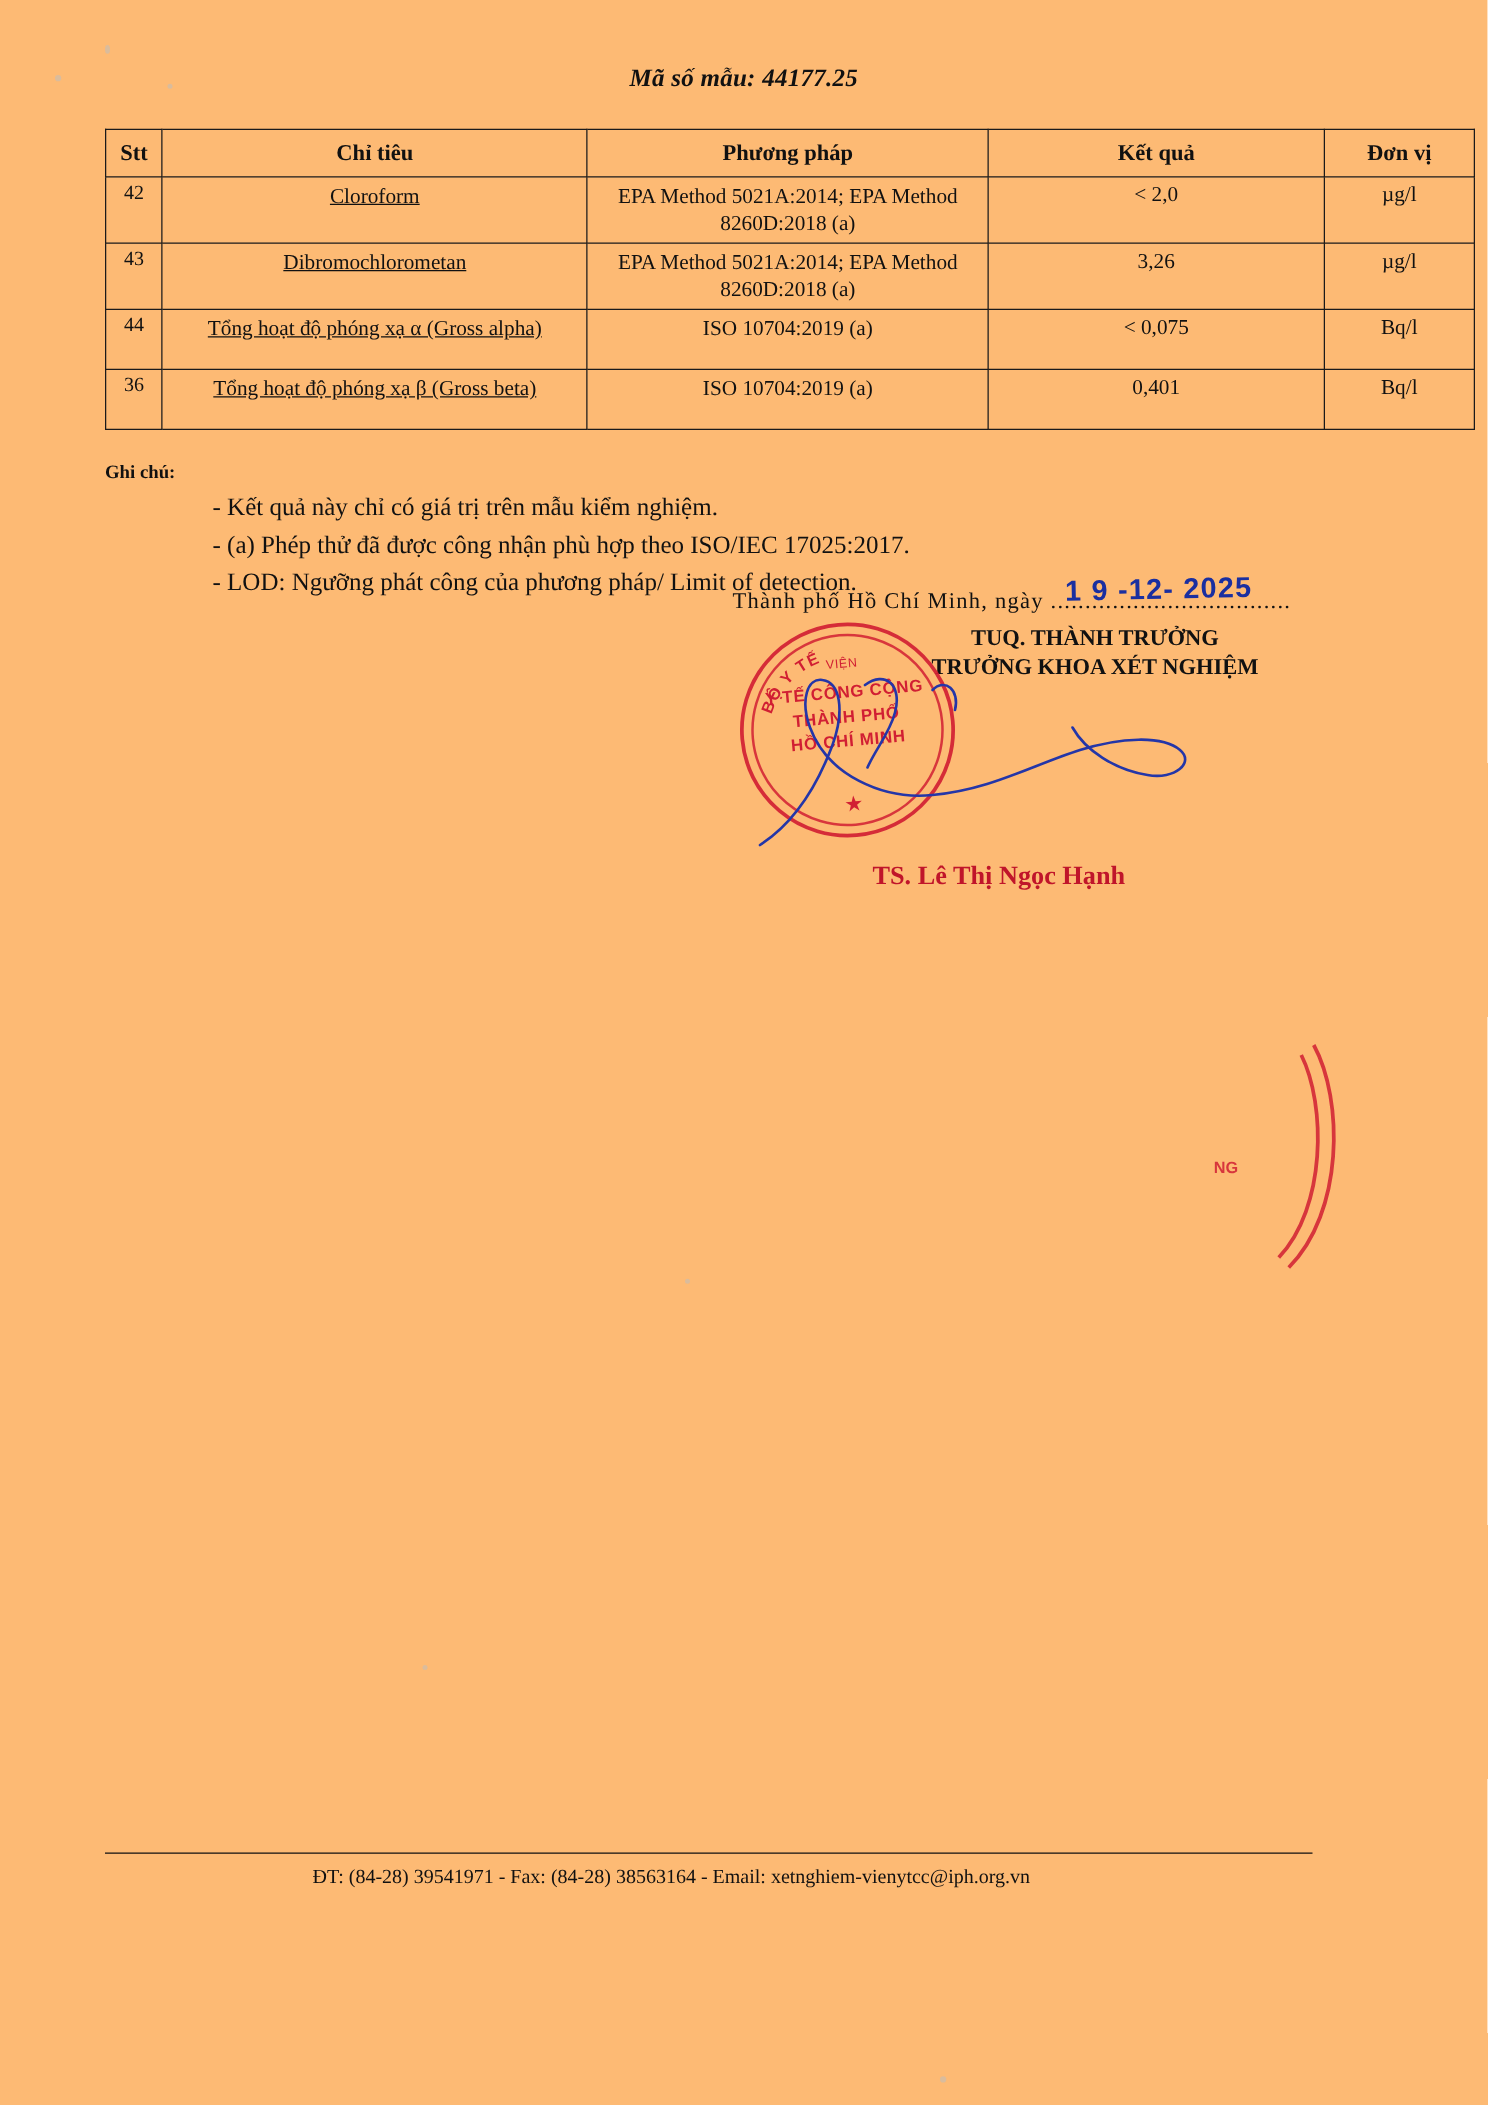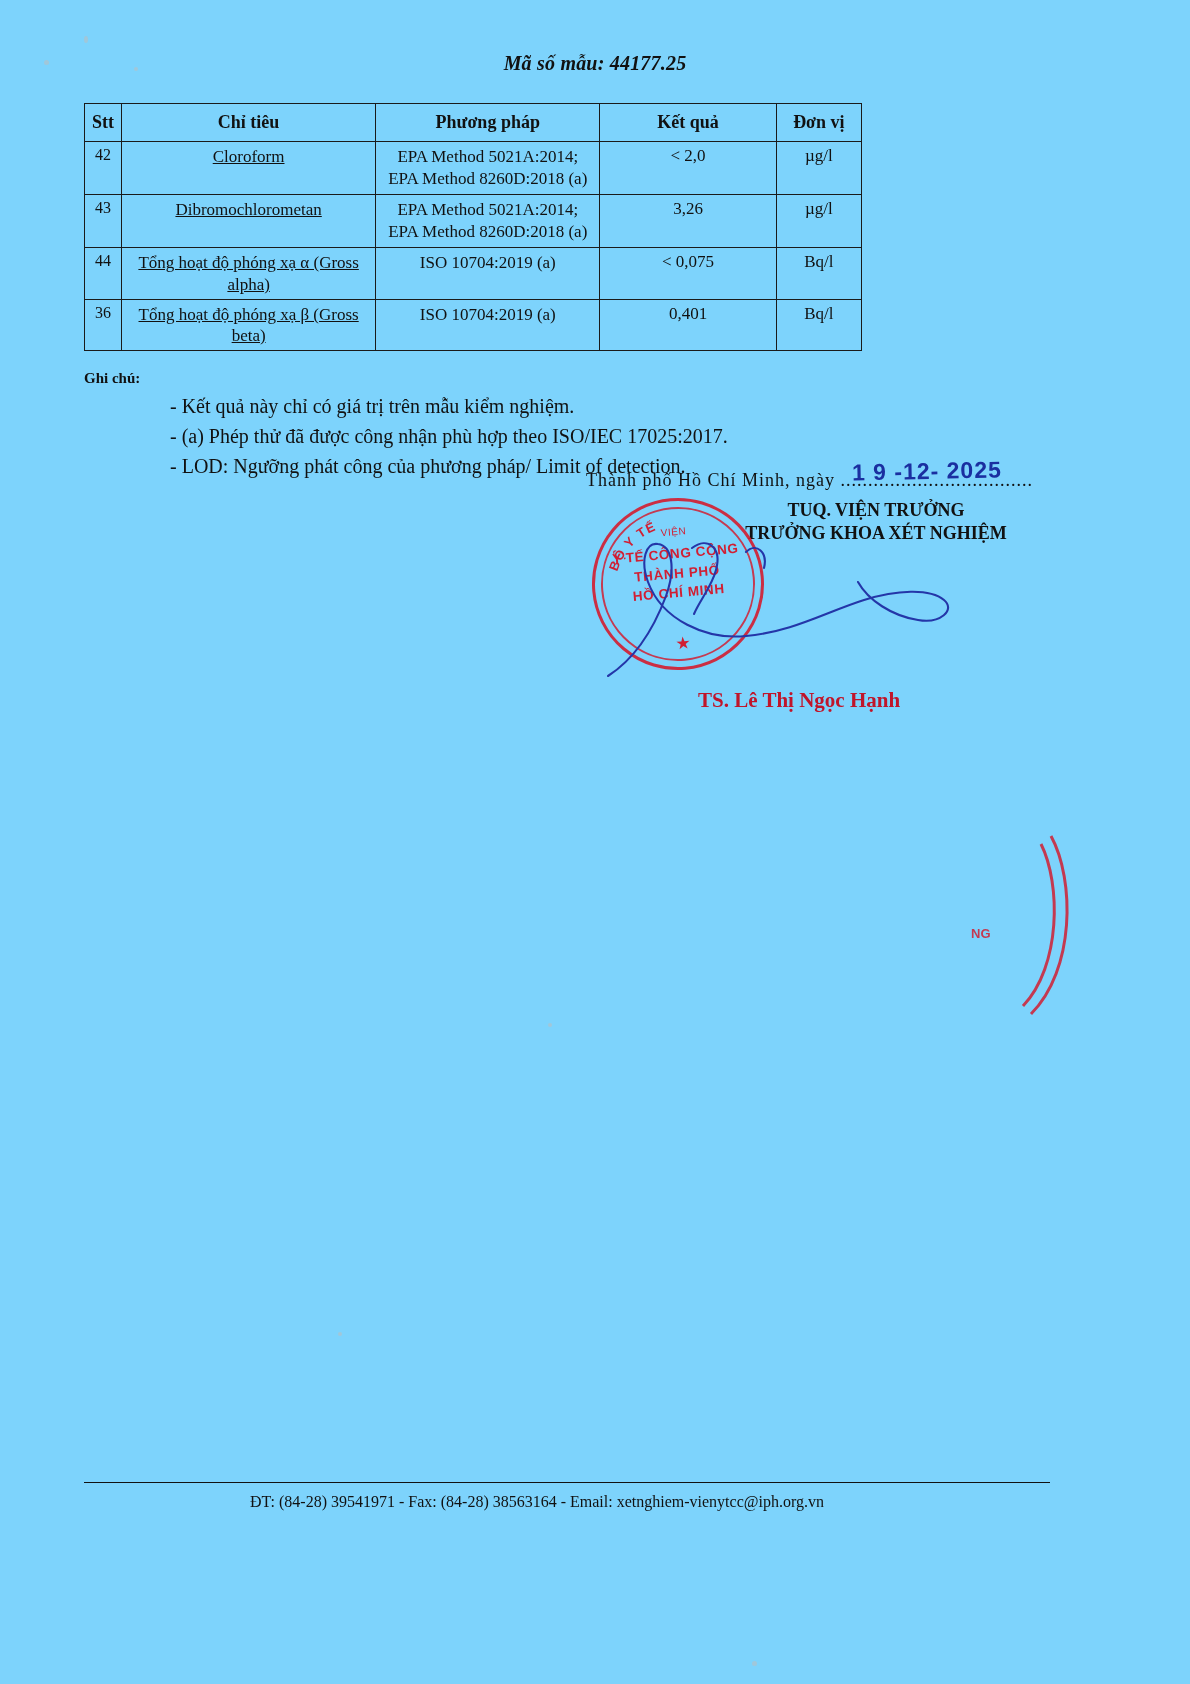--- a/index.html
+++ b/index.html
@@ -8,21 +8,21 @@
     background: #ffffff;
   }
   body {
     font-family: "Liberation Serif", serif;
     color: #111;
   }
   .page {
     position: relative;
     width: 1190px;
     height: 1684px;
-    background: #7dd3fc;
+    background: #fdba74;
     overflow: hidden;
   }
   
   .speck {
     position: absolute;
     background: #bdbdbd;
     border-radius: 50%;
     opacity: .55;
   }
 
@@ -35,21 +35,21 @@
     font-style: italic;
     font-weight: bold;
     font-size: 20px;
     letter-spacing: .2px;
   }
 
   table.results {
     position: absolute;
     top: 103px;
     left: 84px;
-    width: 778px;
+    width: 1096px;
     border-collapse: collapse;
     font-size: 17px;
     border-radius: 27px;
   }
   table.results th, table.results td {
     border: 1px solid #1a1a1a;
     padding: 4px 6px;
     vertical-align: top;
   }
   table.results thead th {
@@ -346,21 +346,21 @@
       <li>- Kết quả này chỉ có giá trị trên mẫu kiểm nghiệm.</li>
       <li>- (a) Phép thử đã được công nhận phù hợp theo ISO/IEC 17025:2017.</li>
       <li>- LOD: Ngưỡng phát công của phương pháp/ Limit of detection.</li>
     </ul>
   </div>
 
   <div class="sign-block">
     <div class="sign-place dateline">Thành phố Hồ Chí Minh, ngày ...................................</div>
     <div class="sign-date">1 9 -12- 2025</div>
     <div class="sign-role">
-      <div>TUQ. VIỆN TRƯỞNG</div>
+      <div>TUQ. THÀNH TRƯỞNG</div>
       <div>TRƯỞNG KHOA XÉT NGHIỆM</div>
     </div>
     <div class="signer-name">TS. Lê Thị Ngọc Hạnh</div>
   </div>
 
   <div class="stamp">
     <div class="ring"></div>
     <div class="ring2"></div>
     <svg viewBox="0 0 172 172" width="172" height="172">
       <defs>

